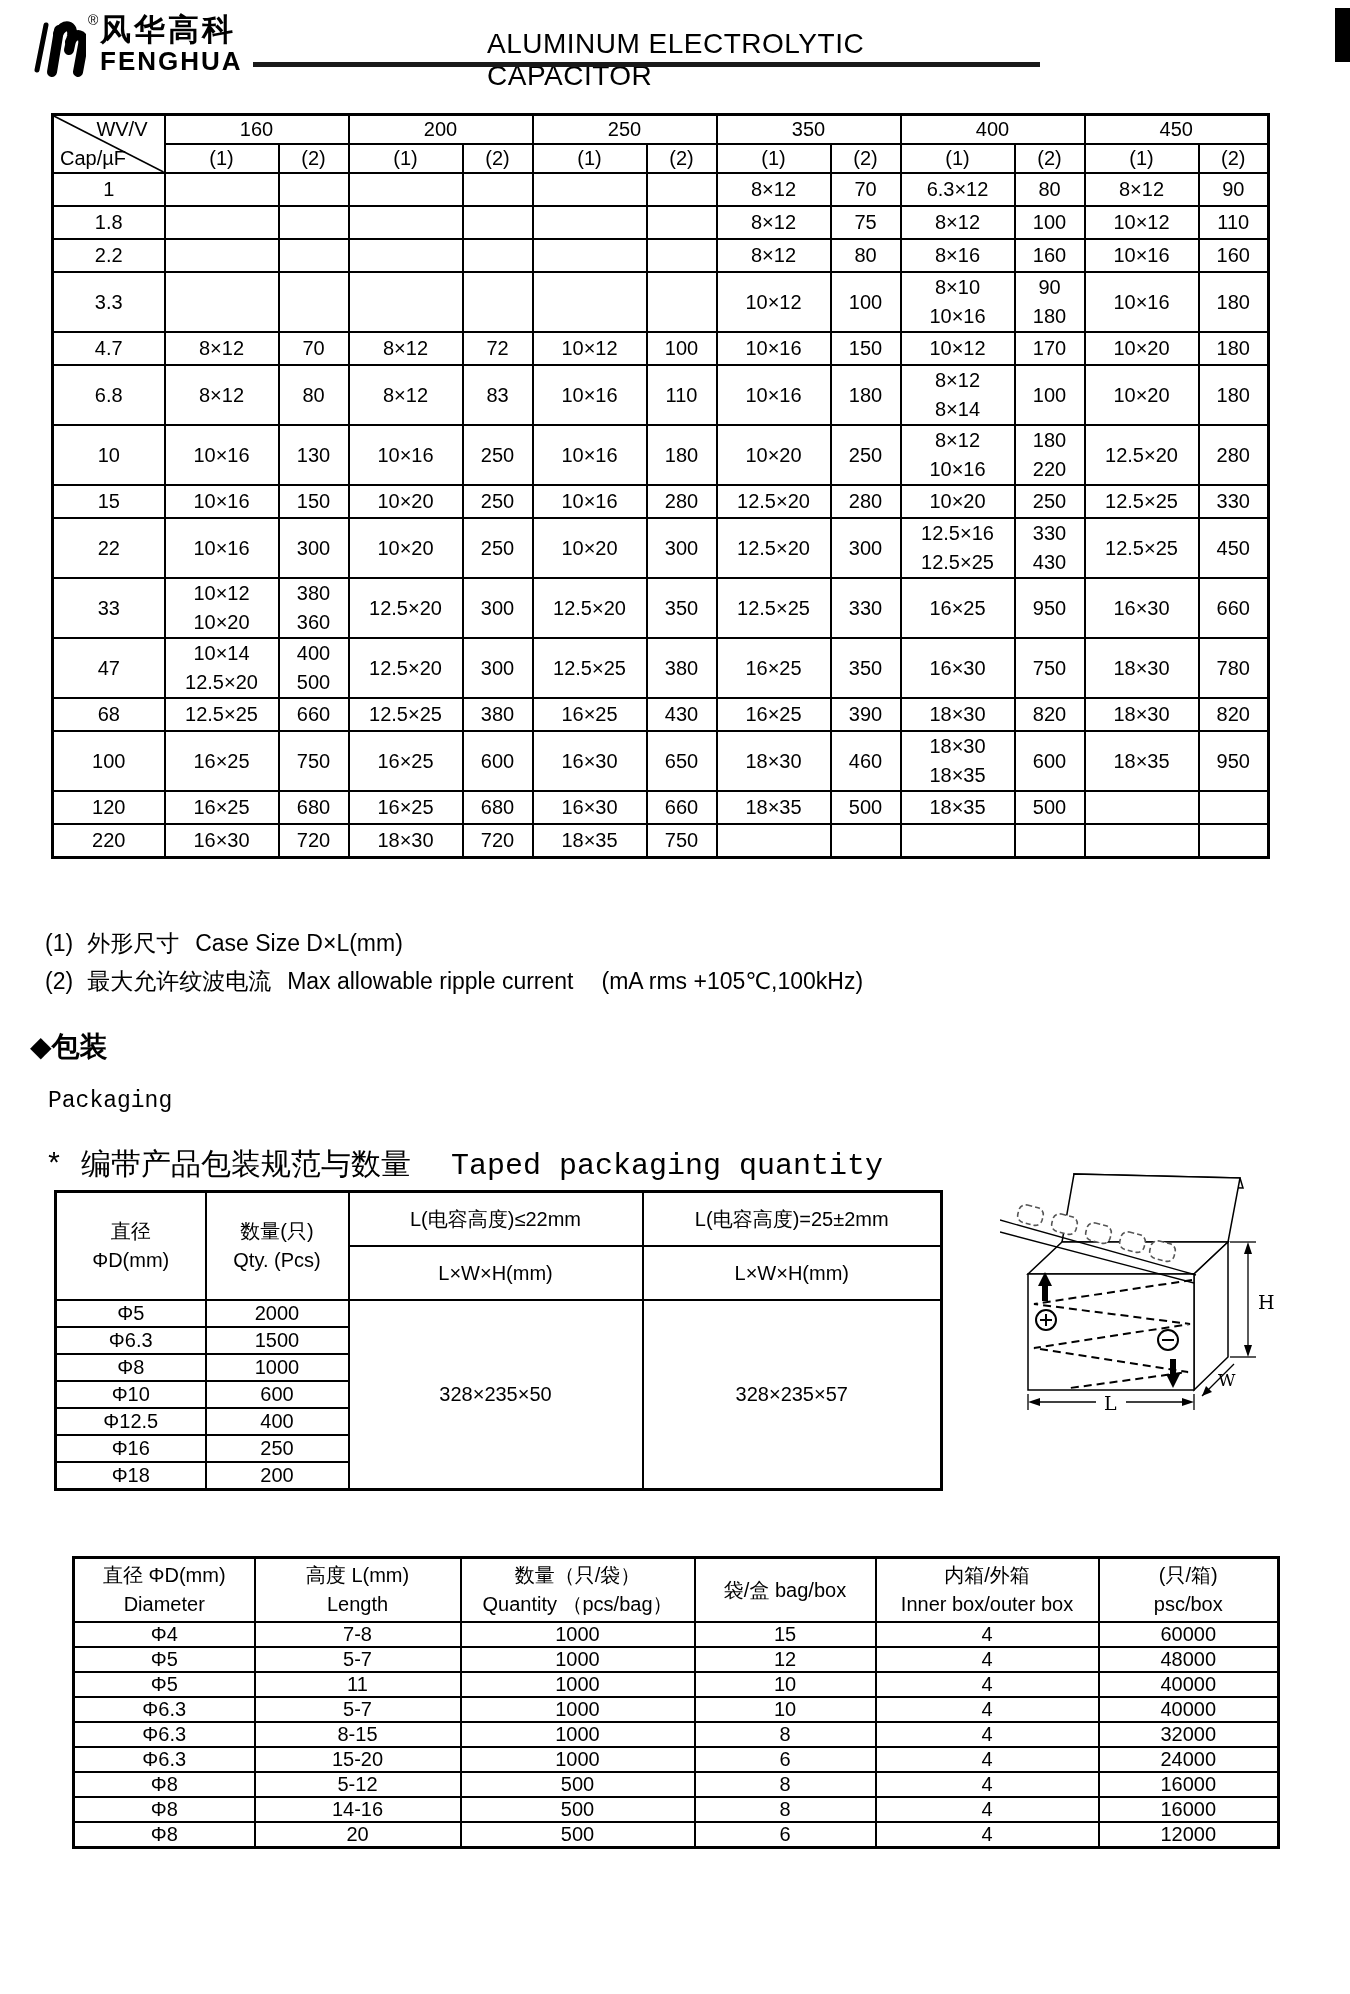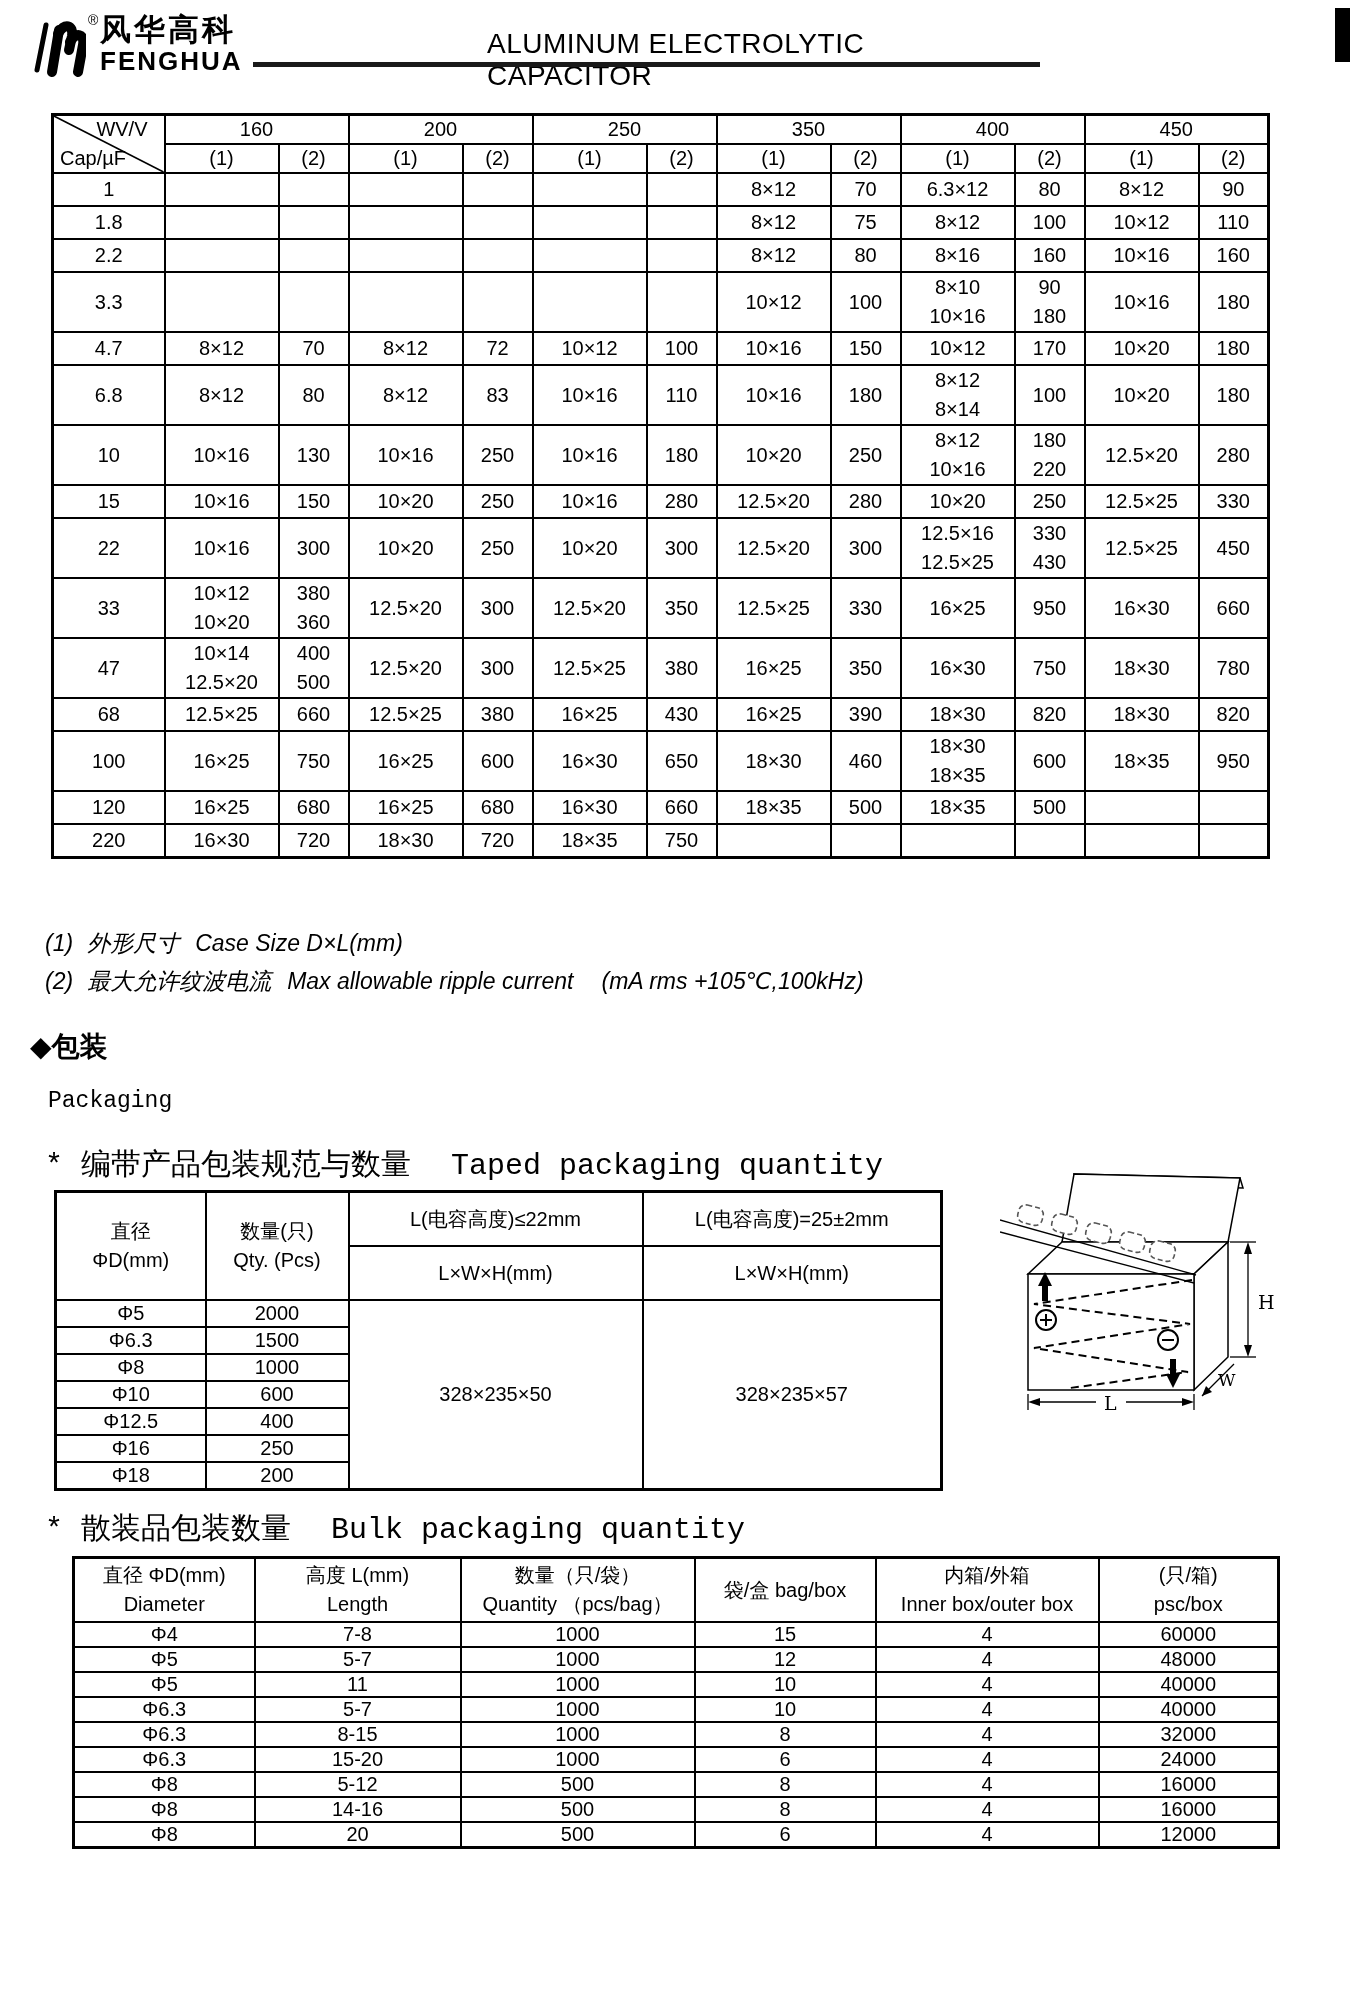--- a/index.html
+++ b/index.html
@@ -22,21 +22,21 @@
   
   .ratings{position:absolute;left:51px;top:113px;width:1216px;border:3px solid #000;}
   .ratings tr.h1 th,.ratings tr.h2 th{height:27px;}
   .ratings tbody tr{height:33px;}
   .ratings tbody tr.tall{height:58px;}
   .corner{position:relative;padding:0;}
   .corner svg{position:absolute;left:0;top:0;width:100%;height:100%;}
   .c-top{position:absolute;top:2px;right:16px;}
   .c-bot{position:absolute;bottom:2px;left:6px;}
   
-  .note{position:absolute;left:45px;font-size:23px;white-space:nowrap;font-style:italic;}
+  .note{position:absolute;left:45px;font-size:23px;white-space:nowrap;}
   .note b{font-weight:normal;margin-right:14px;}
   .note .cn{margin-right:16px;}
   .note .extra{margin-left:28px;}
   
   .sec-cn{position:absolute;left:30px;top:1028px;font-size:28px;font-weight:bold;}
   .sec-en{position:absolute;left:48px;top:1088px;font-size:23px;font-family:Liberation Mono, monospace;}
   .sub-title{position:absolute;font-size:30px;white-space:nowrap;font-family:Liberation Mono, monospace;}
   .sub-title .en{margin-left:40px;}
   
   .taped{position:absolute;left:54px;top:1190px;width:886px;border:3px solid #000;}
@@ -508,23 +508,20 @@
       <line x1="28" y1="232" x2="28" y2="248"></line>
       <line x1="194" y1="232" x2="194" y2="248"></line>
       <line x1="32" y1="240" x2="96" y2="240"></line>
       <line x1="126" y1="240" x2="190" y2="240"></line>
     </g>
     <polygon points="28,240 40,236 40,244" fill="#000"></polygon>
     <polygon points="194,240 182,236 182,244" fill="#000"></polygon>
     <text x="104" y="248" font-size="19" font-family="DejaVu Serif, serif">L</text>
   </svg>
 
-  <div class="sub-title" style="left:45px;top:1508px;">
-    <span>* 散装品包装数量</span><span class="en">Bulk packaging quantity</span>
-  </div>
 
   <table class="bulk">
     <colgroup>
       <col style="width:181px">
         <col style="width:206px">
         <col style="width:234px">
       <col style="width:181px">
         <col style="width:223px">
         <col style="width:180px">
     </colgroup>

